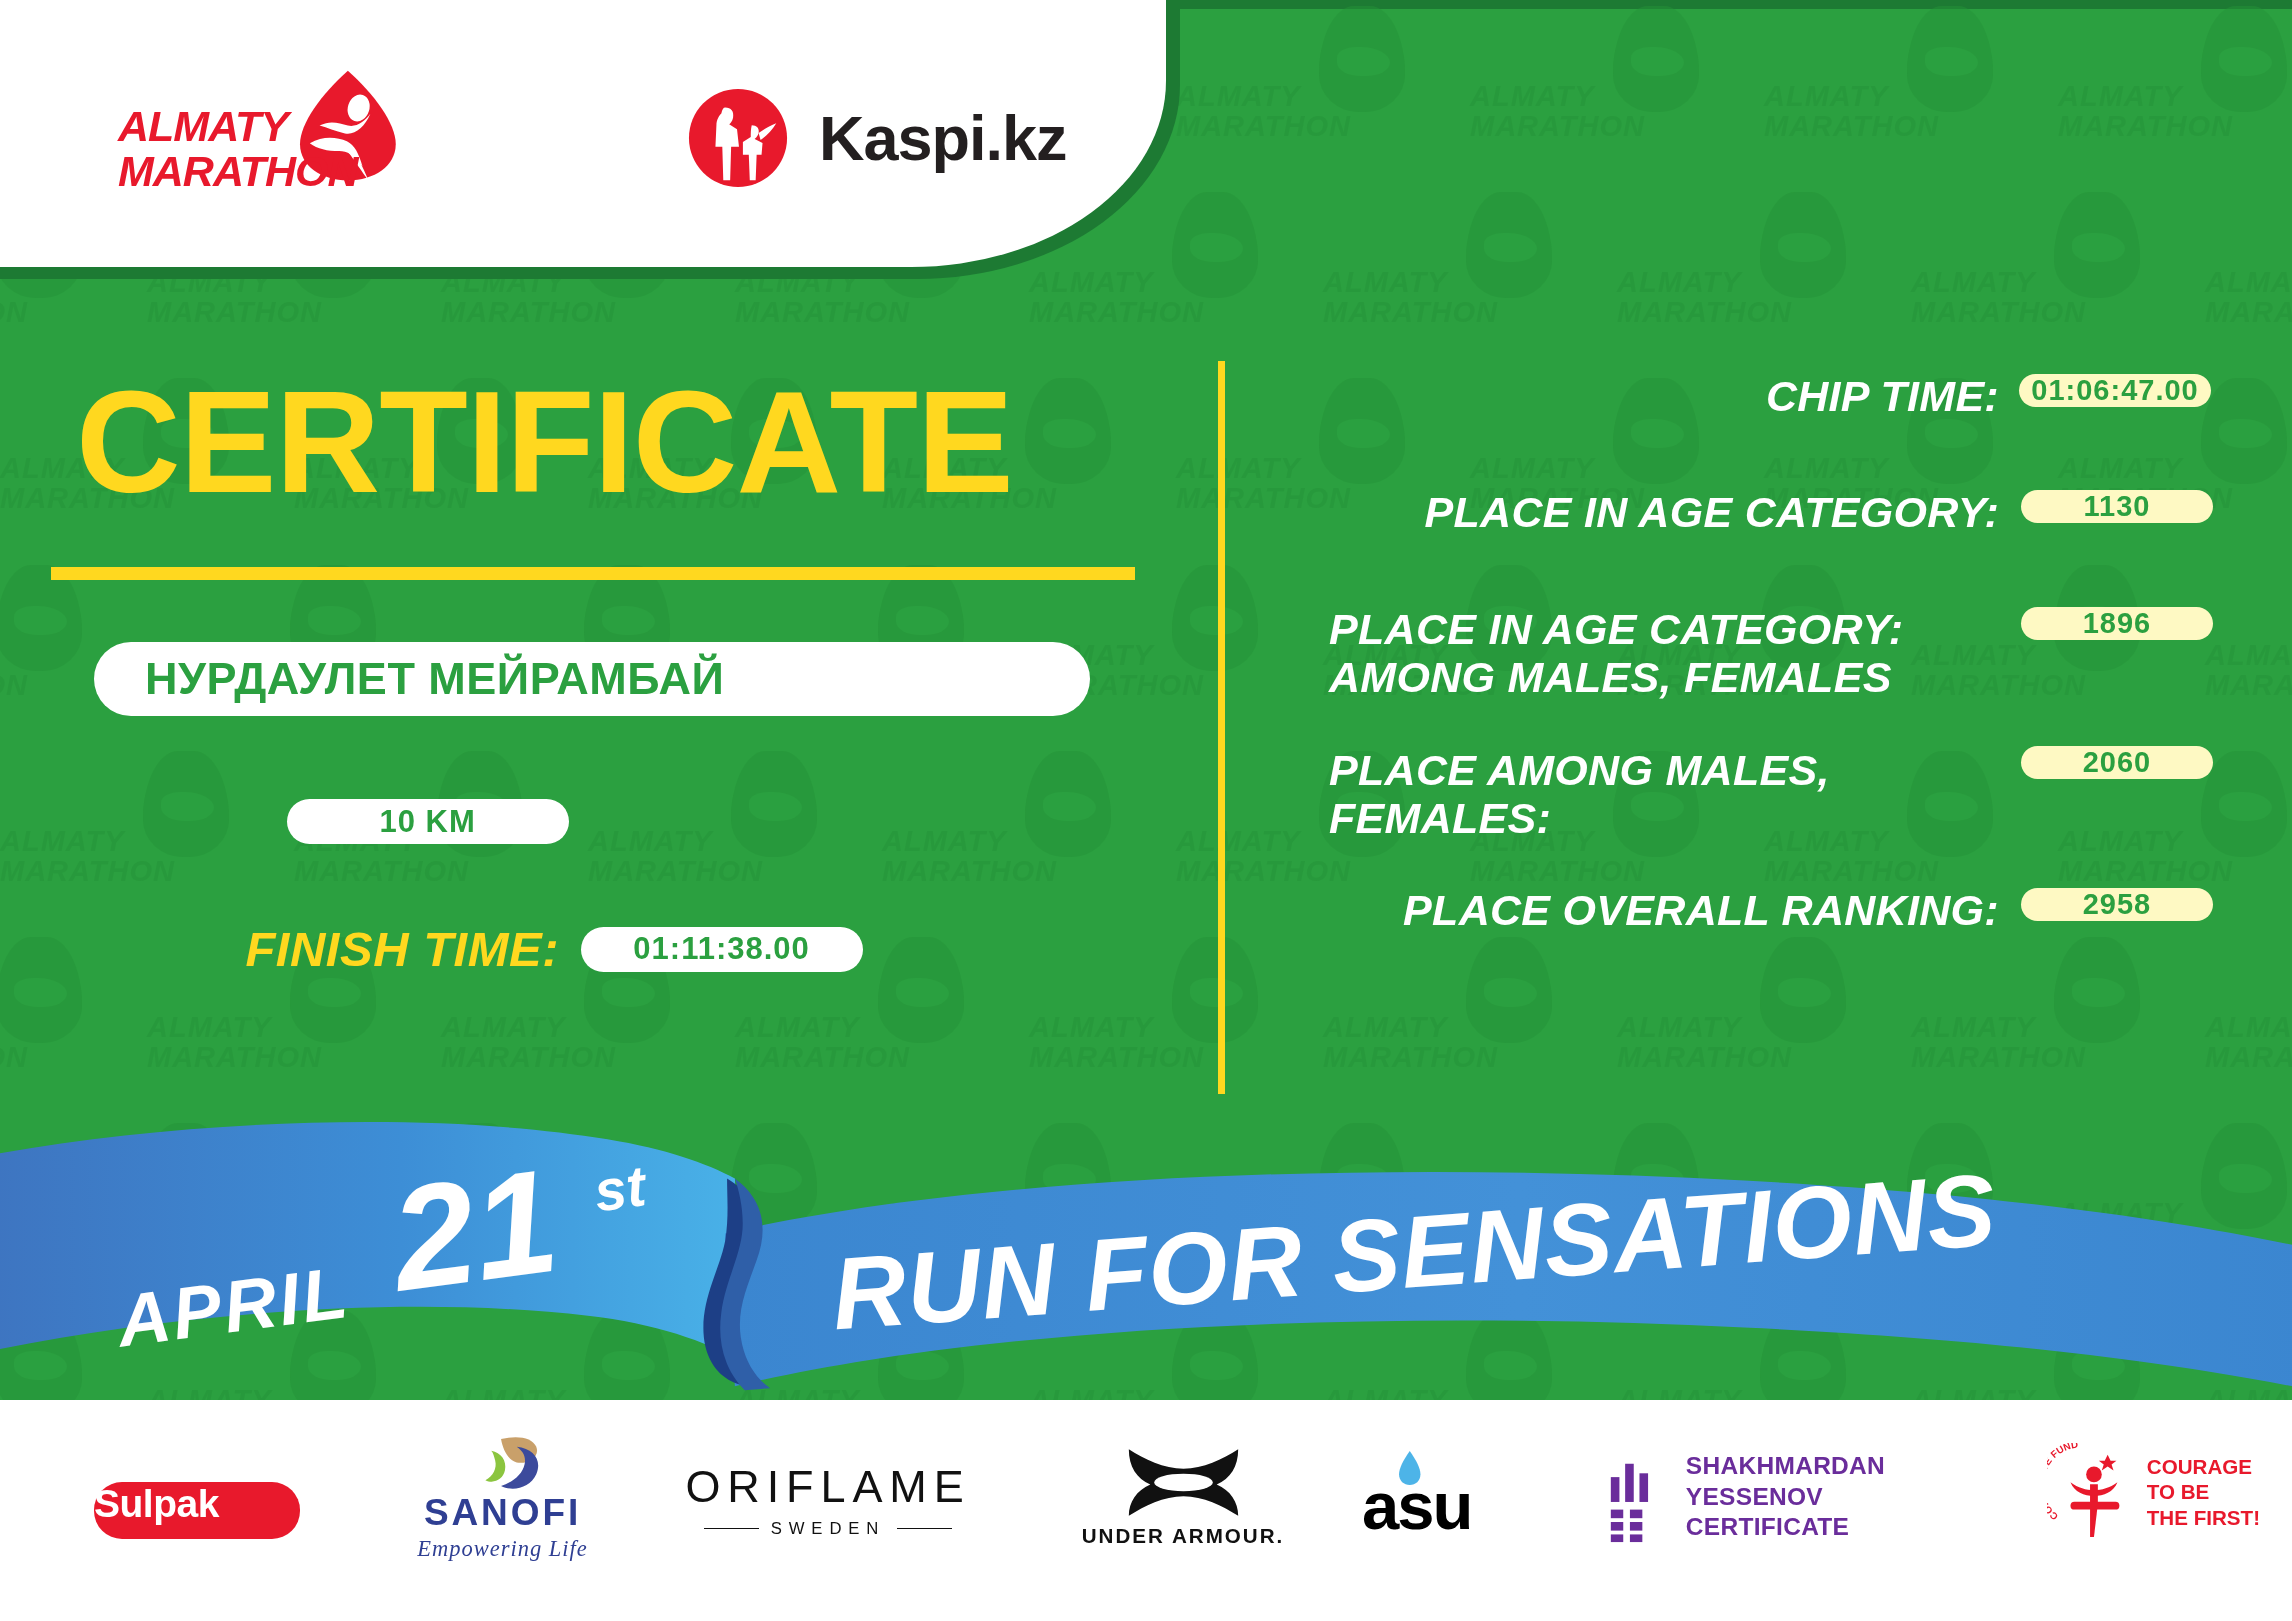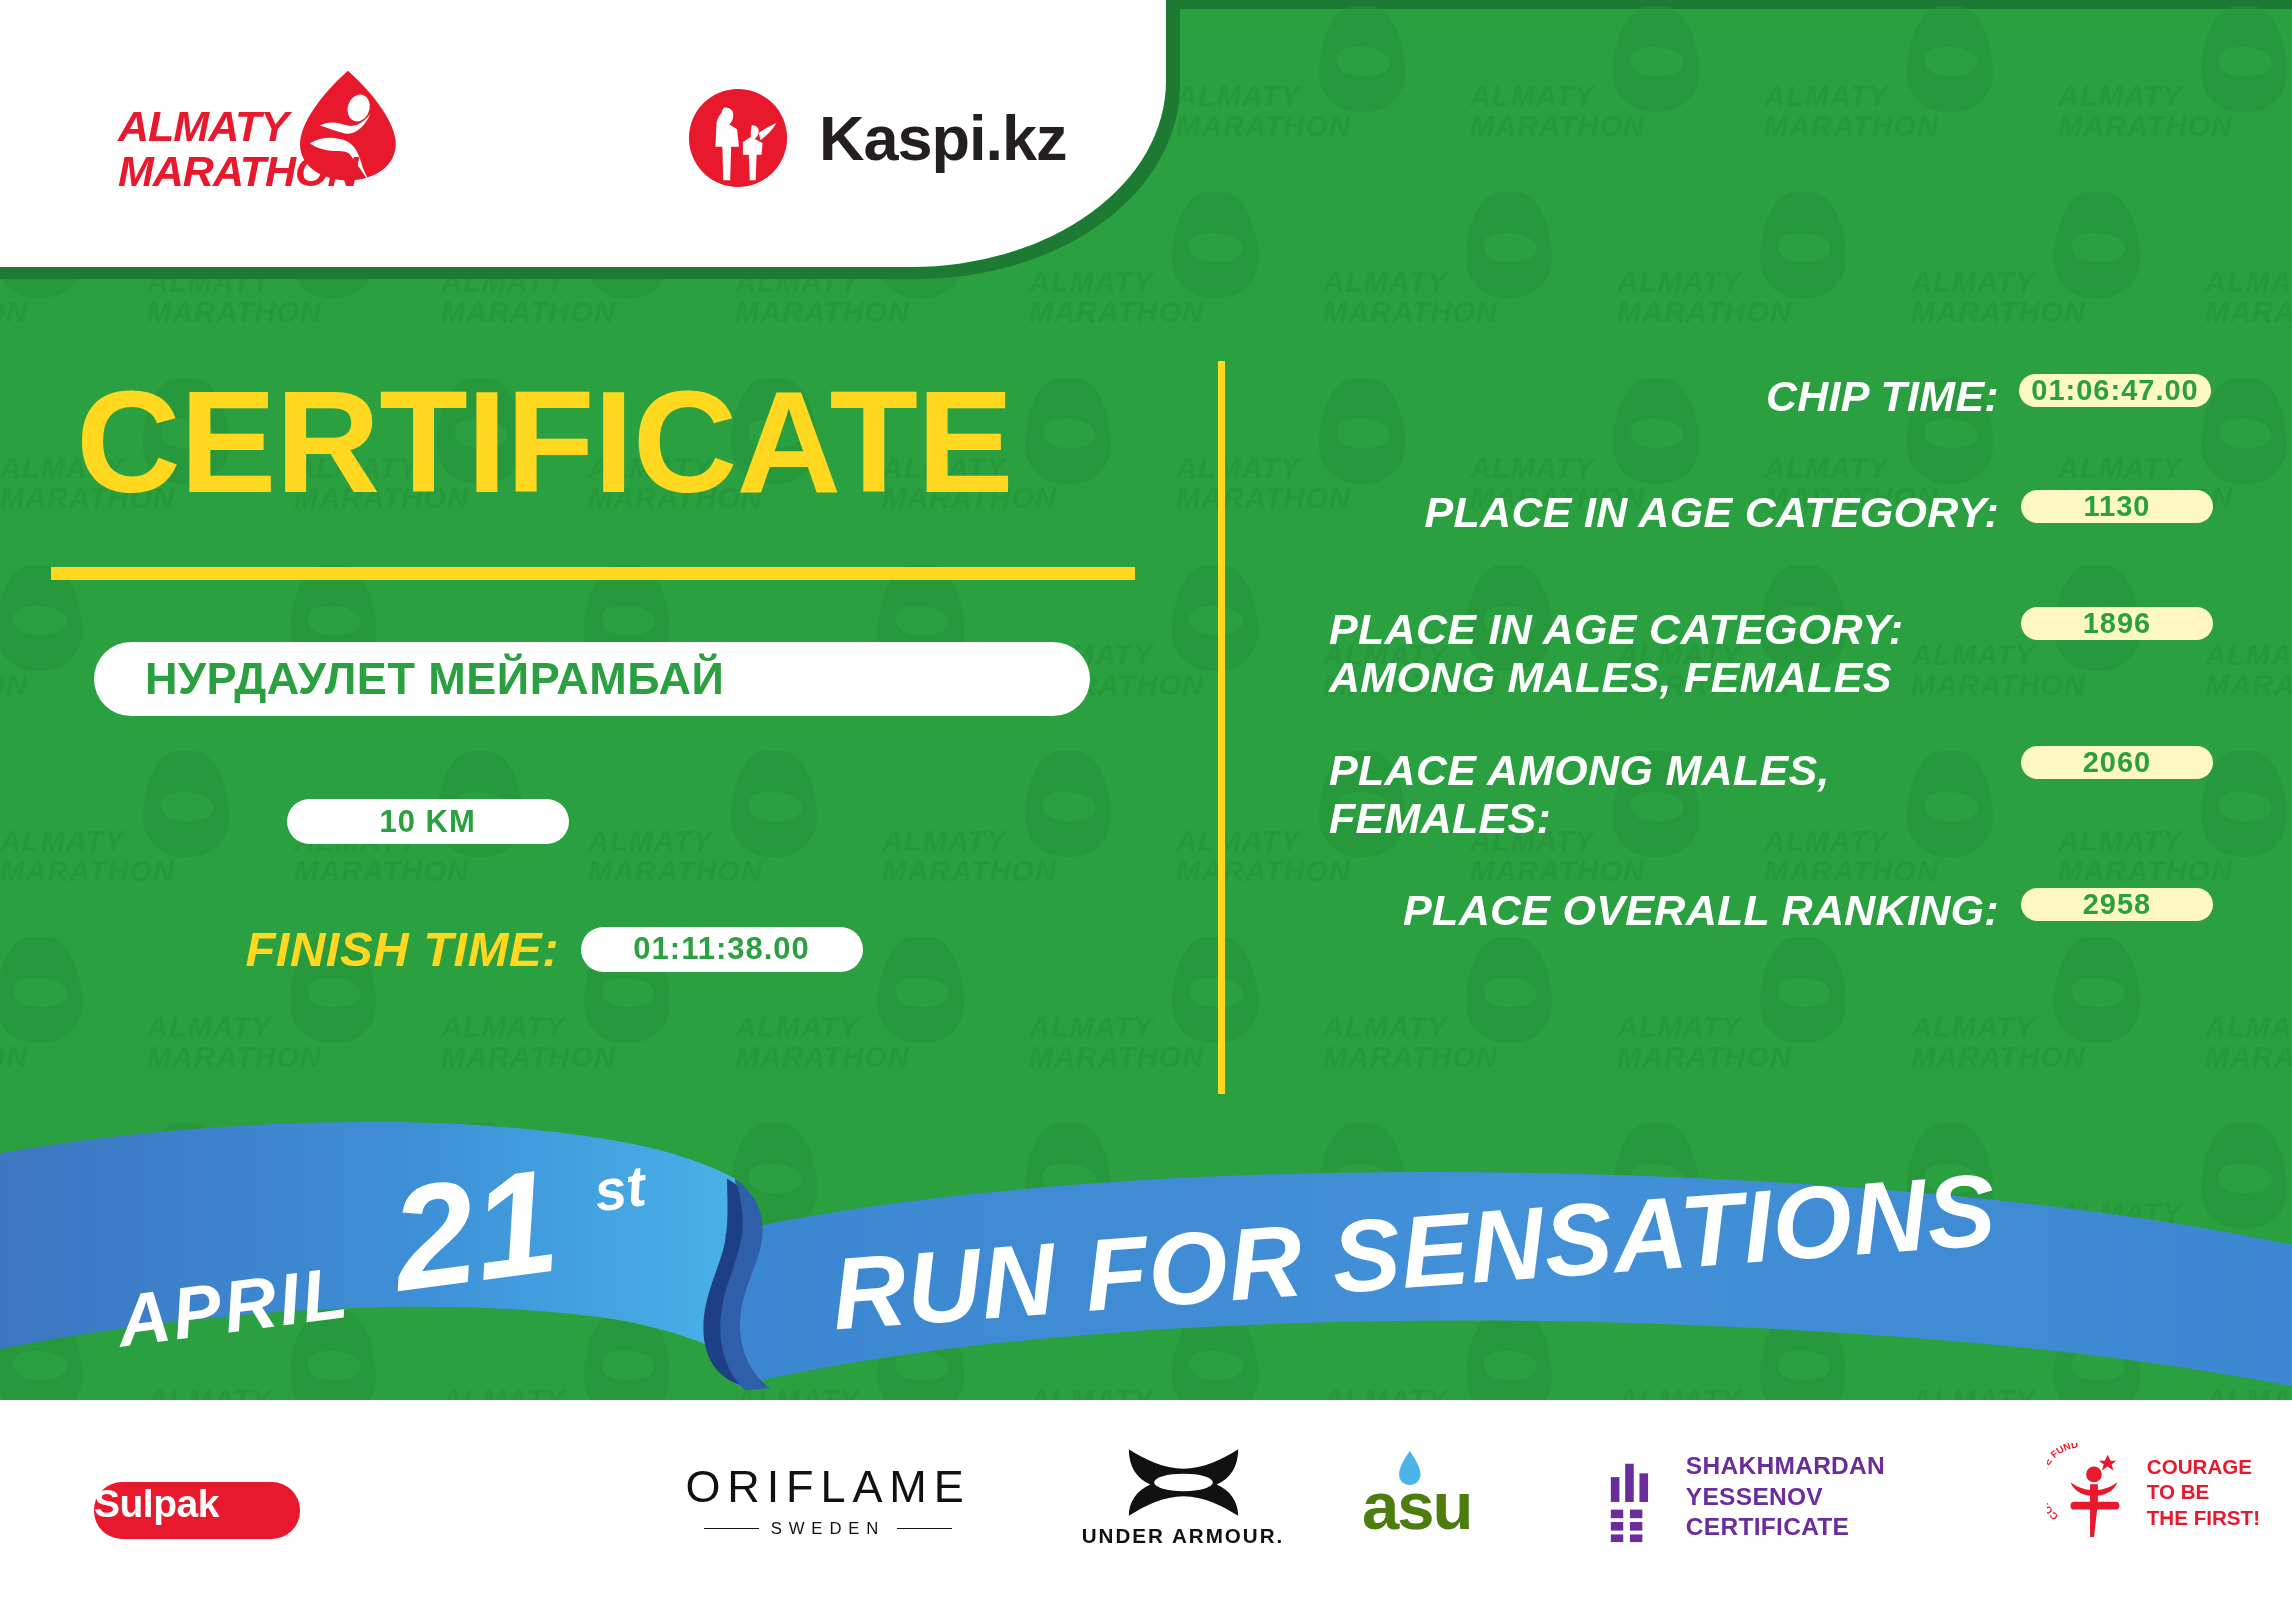--- a/index.html
+++ b/index.html
@@ -158,21 +158,21 @@
   .sanofi-tag{color:#2f3f93;font-size:22.5px;font-style:italic;font-family:"Liberation Serif",serif;
               letter-spacing:1px;margin-top:2px;}
   .oriflame-wrap{flex-direction:column;}
   .oriflame-name{color:#111;font-size:45px;letter-spacing:6.9px;font-family:"Liberation Sans",sans-serif;}
   .oriflame-sub{display:flex;align-items:center;gap:11.8px;margin-top:5.9px;}
   .oriflame-sub .ln{width:55px;height:1px;background:#111;display:block;}
   .oriflame-sub .tx{color:#111;font-size:16.7px;letter-spacing:6.9px;font-family:"Liberation Sans",sans-serif;}
   .ua-wrap{flex-direction:column;}
   .ua-name{color:#111;font-size:20.6px;font-weight:bold;letter-spacing:2px;margin-top:5.9px;
            font-family:"Liberation Sans",sans-serif;}
-  .asu-name{color:#4d7c0f;font-size:67px;font-weight:bold;letter-spacing:-2px;
+  .asu-name{color:#000000;font-size:67px;font-weight:bold;letter-spacing:-2px;
             font-family:"Liberation Sans",sans-serif;}
   .shk-wrap{align-items:center;gap:19.6px;}
   .shk-text{color:#6a2d9b;font-size:24.5px;font-weight:bold;line-height:1.25;
             font-family:"Liberation Sans",sans-serif;letter-spacing:0.3px;}
   .cour-wrap{align-items:center;gap:9.8px;}
   .cour-text{color:#e8192c;font-size:20.6px;font-weight:bold;line-height:1.22;
              font-family:"Liberation Sans",sans-serif;}
 </style>
 </head>
 <body>
@@ -810,20 +810,29 @@
   </div>
 
   <div class="rfs">RUN FOR SENSATIONS</div>
 
   <div class="sponsors">
 
     <div class="sp" style="left:94px;top:82px;">
       <div class="sulpak">Sulpak</div>
     </div>
 
+    <div class="sp sanofi-wrap" style="left:390px;top:35px;width:225px;">
+      <svg width="90" height="57" viewBox="0 0 92 58">
+        <path d="M44 4 C60 0 76 2 80 12 C84 22 72 30 60 28 C52 26 46 16 44 4 Z" fill="#c9a06a"></path>
+        <path d="M60 12 C78 14 86 26 80 40 C74 54 56 58 44 52 C56 48 66 40 68 30 C70 22 66 16 60 12 Z" fill="#3c4a9c"></path>
+        <path d="M34 16 C44 18 50 26 48 36 C46 46 36 50 28 46 C36 42 40 34 38 26 C37 22 36 18 34 16 Z" fill="#8bc53f"></path>
+      </svg>
+      <div class="sanofi-name">SANOFI</div>
+      <div class="sanofi-tag">Empowering Life</div>
+    </div>
 
     <div class="sp oriflame-wrap" style="left:686px;top:61px;width:284px;">
       <div class="oriflame-name">ORIFLAME</div>
       <div class="oriflame-sub">
         <span class="ln"></span>
         <span class="tx">SWEDEN</span>
         <span class="ln"></span>
       </div>
     </div>
 

